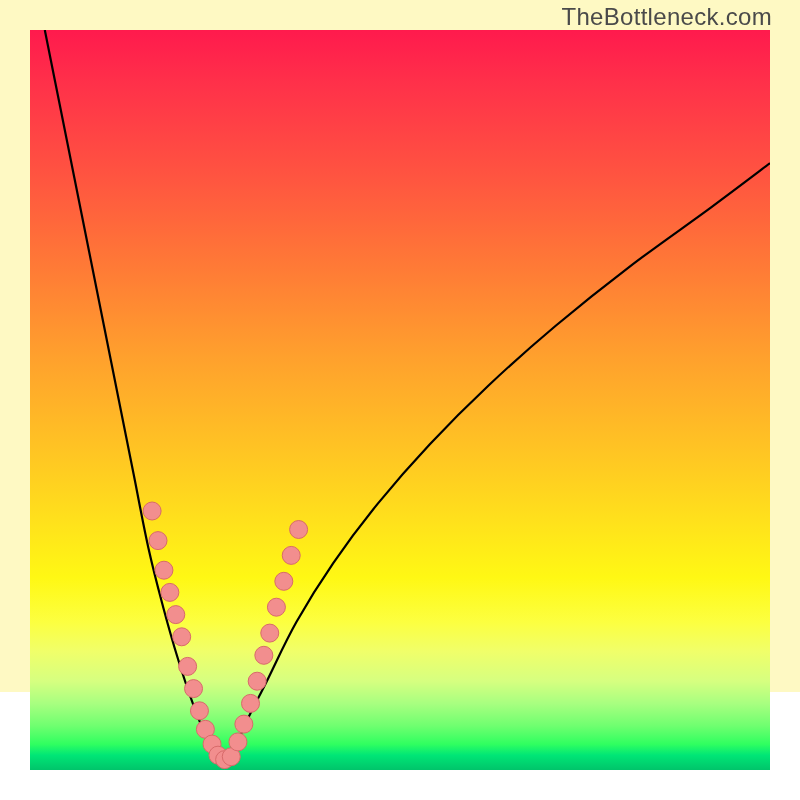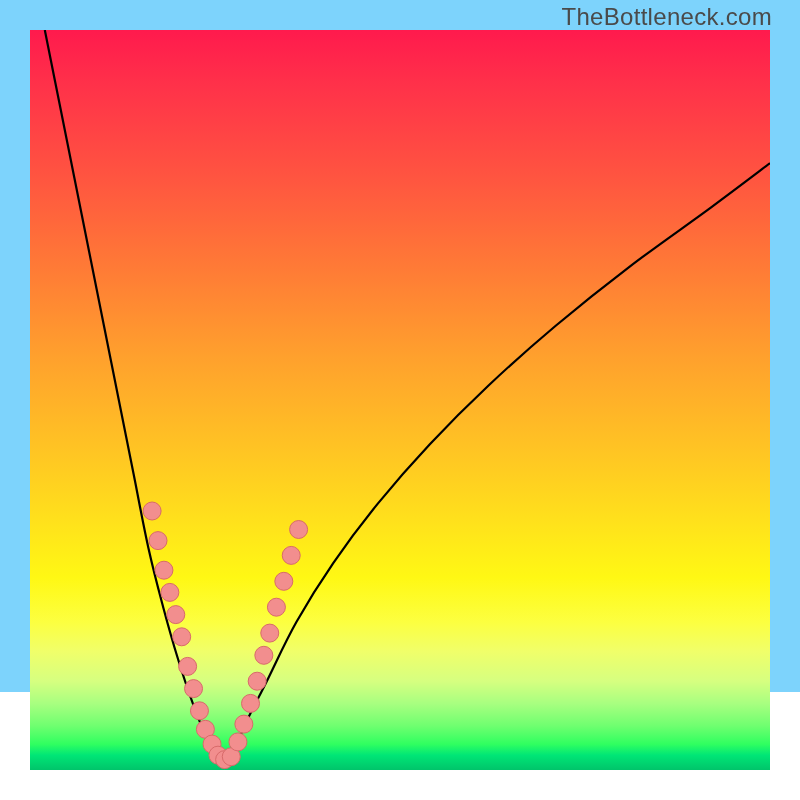--- a/index.html
+++ b/index.html
@@ -7,21 +7,21 @@
     padding: 0;
     width: 800px;
     height: 800px;
     overflow: hidden;
     font-family: Arial, Helvetica, sans-serif;
   }
   .stage {
     position: relative;
     width: 800px;
     height: 692px;
-    background: #7dd3fc;
+    background: #fef9c3;
   }
   .plot-area {
     position: absolute;
     left: 30px;
     top: 30px;
     width: 740px;
     height: 740px;
     overflow: hidden;
   }
   .gradient-bg {

